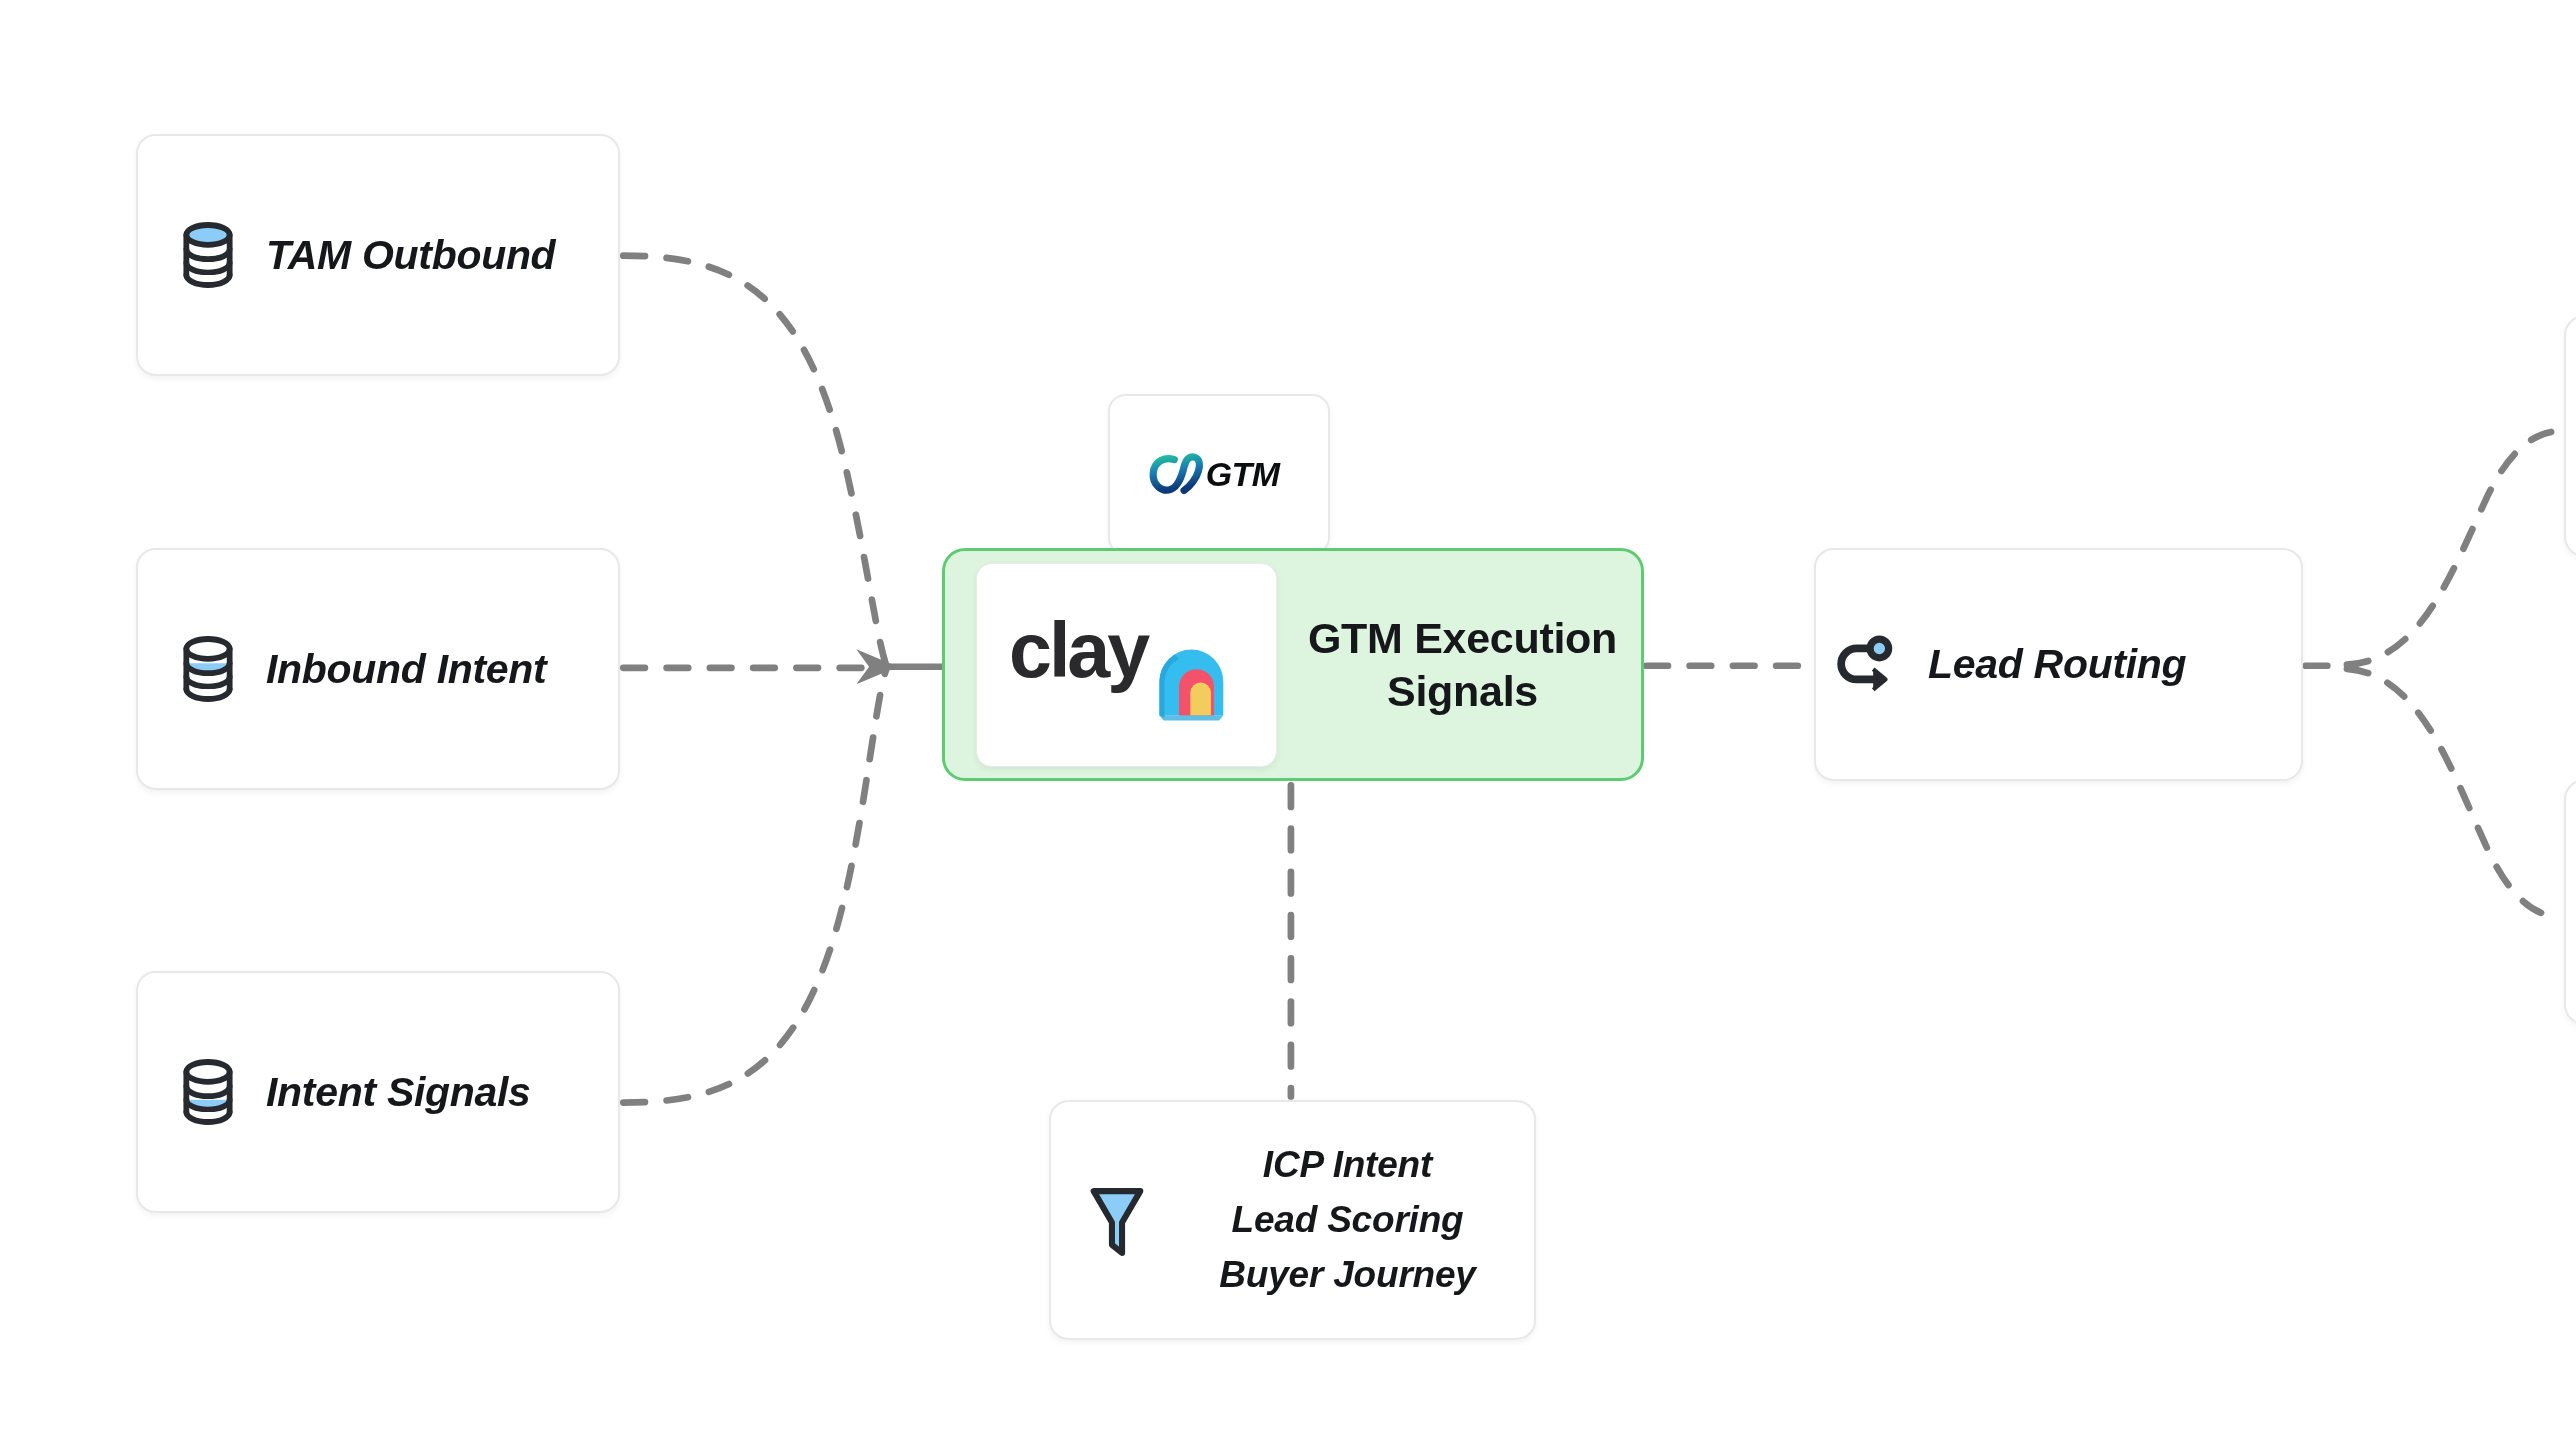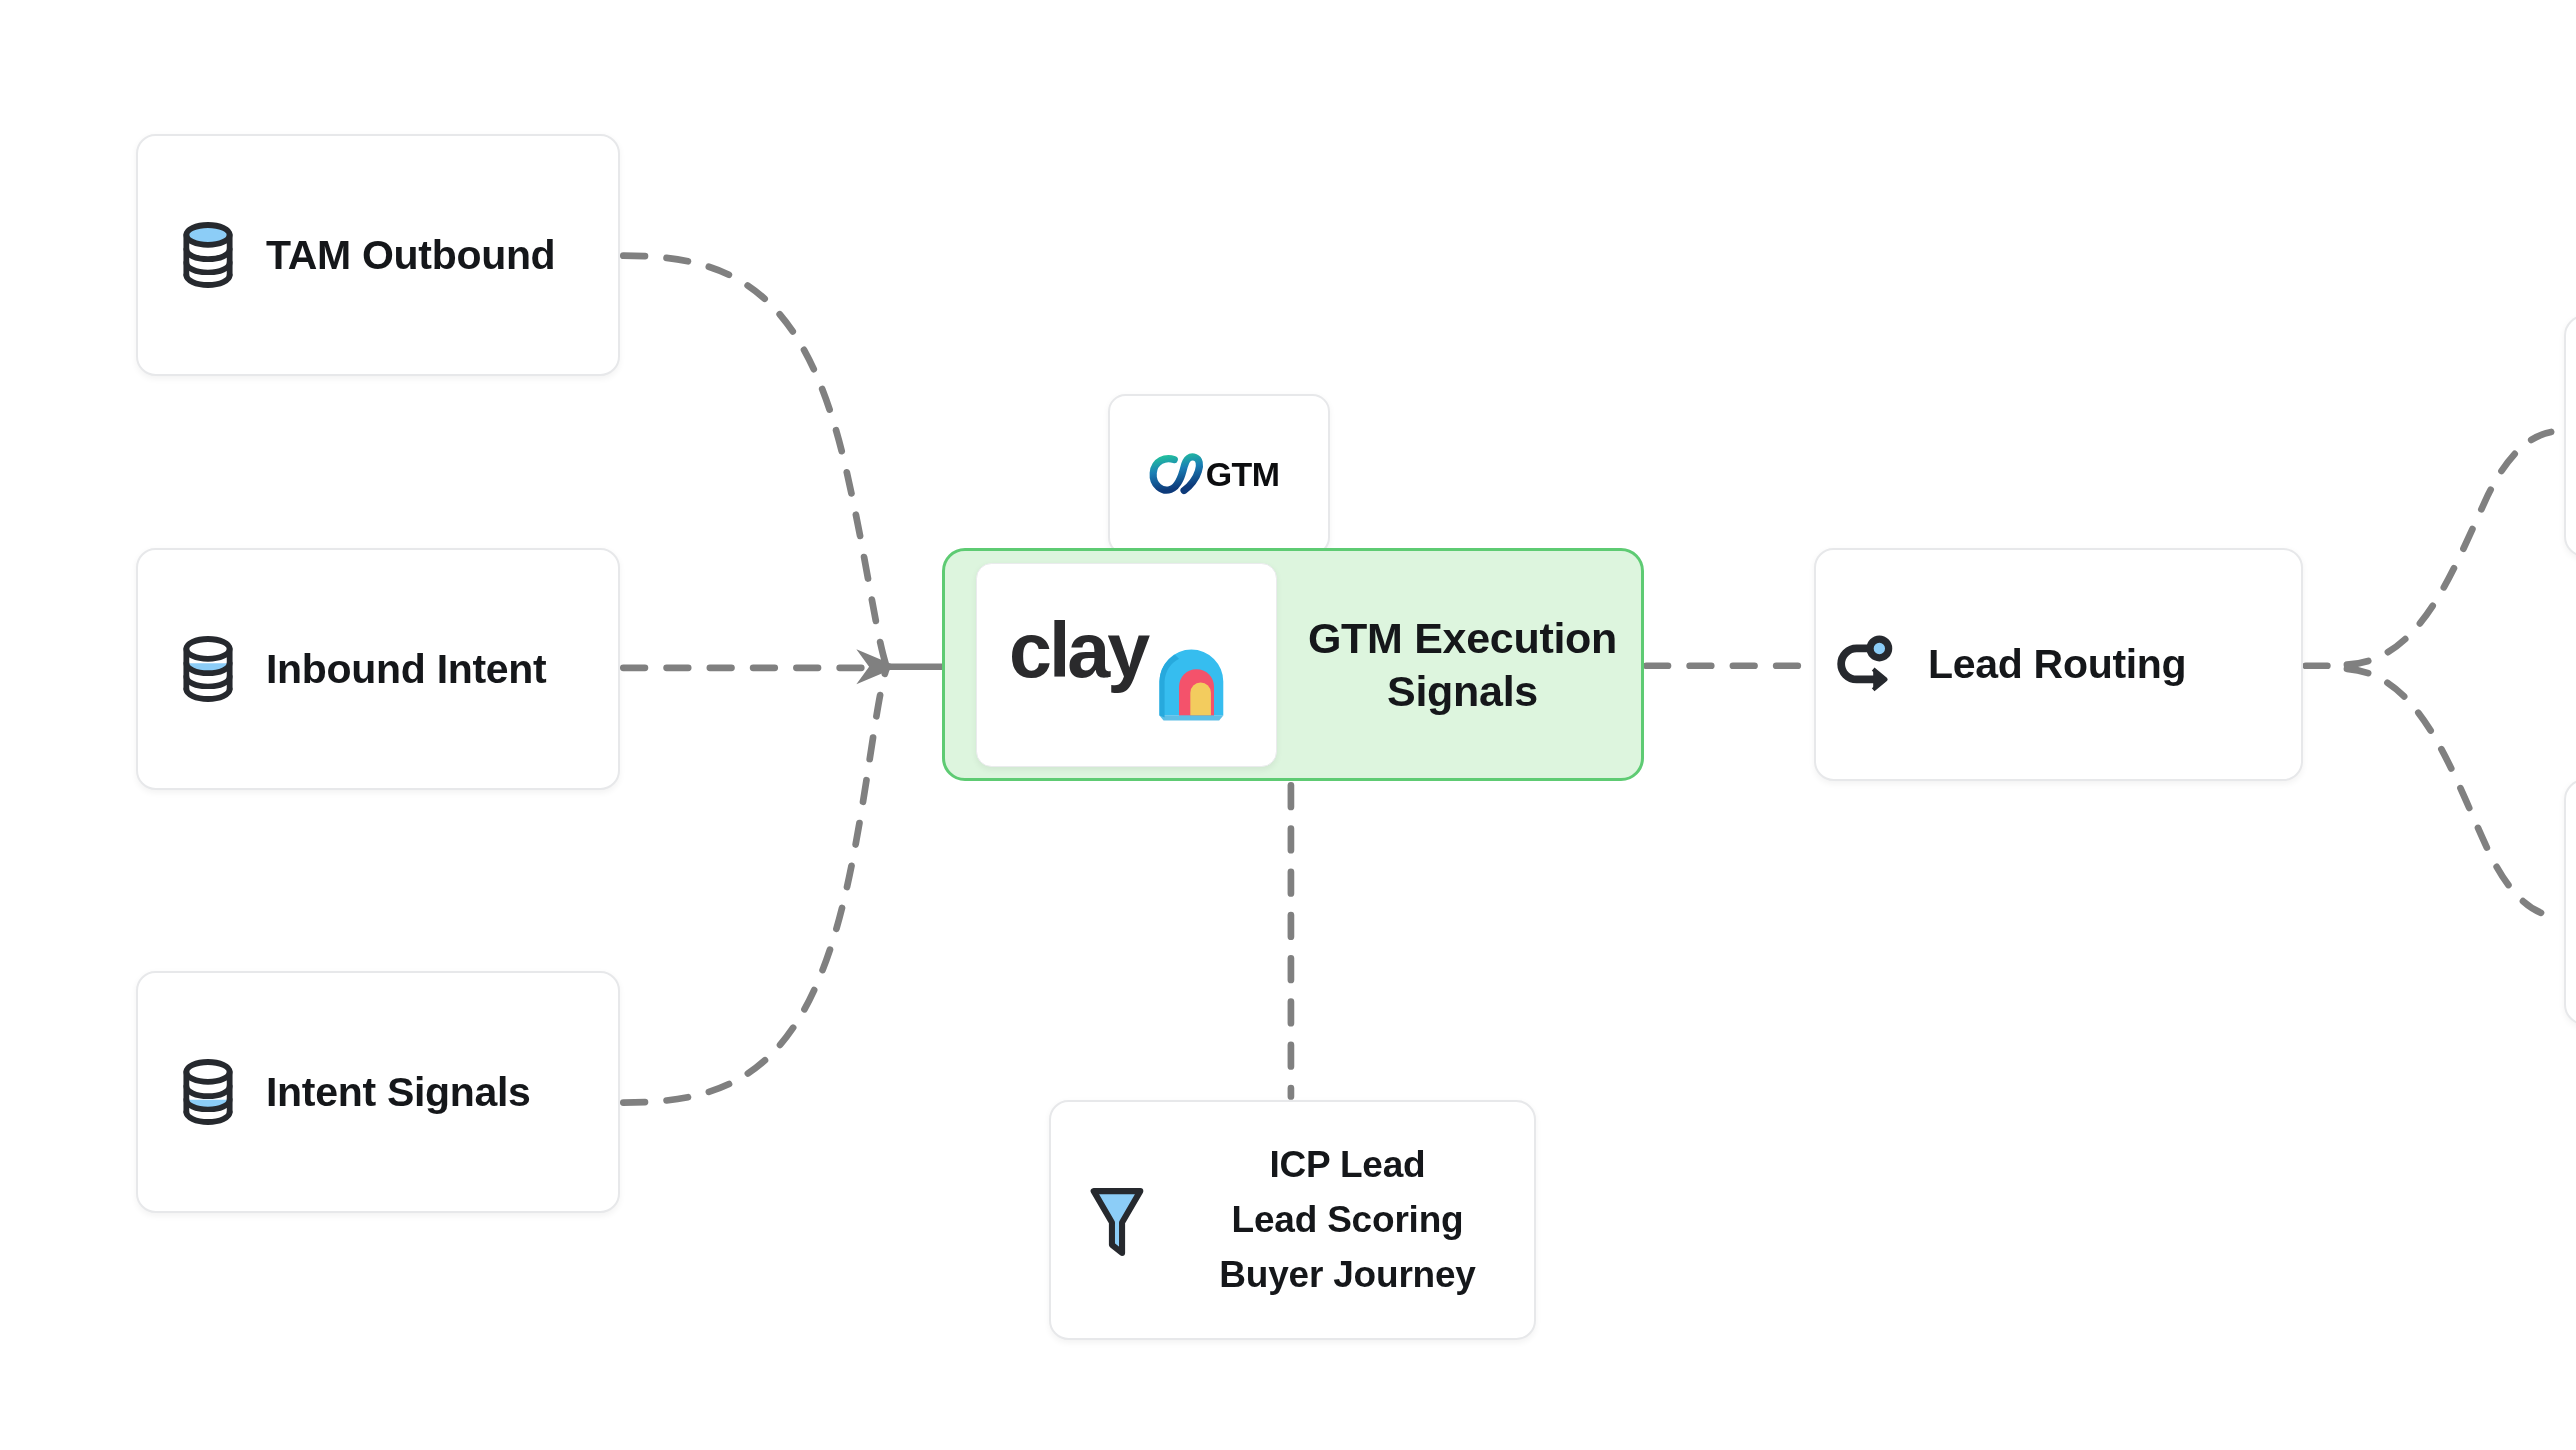--- a/index.html
+++ b/index.html
@@ -39,20 +39,21 @@
     align-items: center;
   }
   .node.green {
     background: #ddf5de;
     border: 3.1px solid #5ecb73;
     border-radius: 23px;
     box-shadow: none;
   }
   .node.plain {
     box-shadow: 0 2.6px 6.2px rgba(16,18,22,0.05);
+    font-style: italic;
   }
 
   .node-label {
     font-weight: 700;
     color: #15171a;
     letter-spacing: -0.3px;
     line-height: 1.22;
   }
 
   
@@ -260,21 +261,21 @@
       <circle cx="42" cy="13" r="9" fill="#8ccdf7" stroke="#26292e" stroke-width="7"></circle>
     </svg>
     <span class="node-label">Lead Routing</span>
   </div>
 
   <div class="node plain" id="icp">
     <svg width="58" height="77" viewBox="0 0 56 76">
       <path d="M5,9 L51,9 L33,40 L33,70 L23,62 L23,40 Z" fill="#8ccdf7" stroke="#26292e" stroke-width="6" stroke-linejoin="round"></path>
     </svg>
     <div class="icp-lines">
-      <span>ICP Lead</span>
+      <span>ICP Intent</span>
       <span>Lead Scoring</span>
       <span>Buyer Journey</span>
     </div>
   </div>
 
   <div class="node dest plain" id="sequencer">
     
     
   </div>
 

